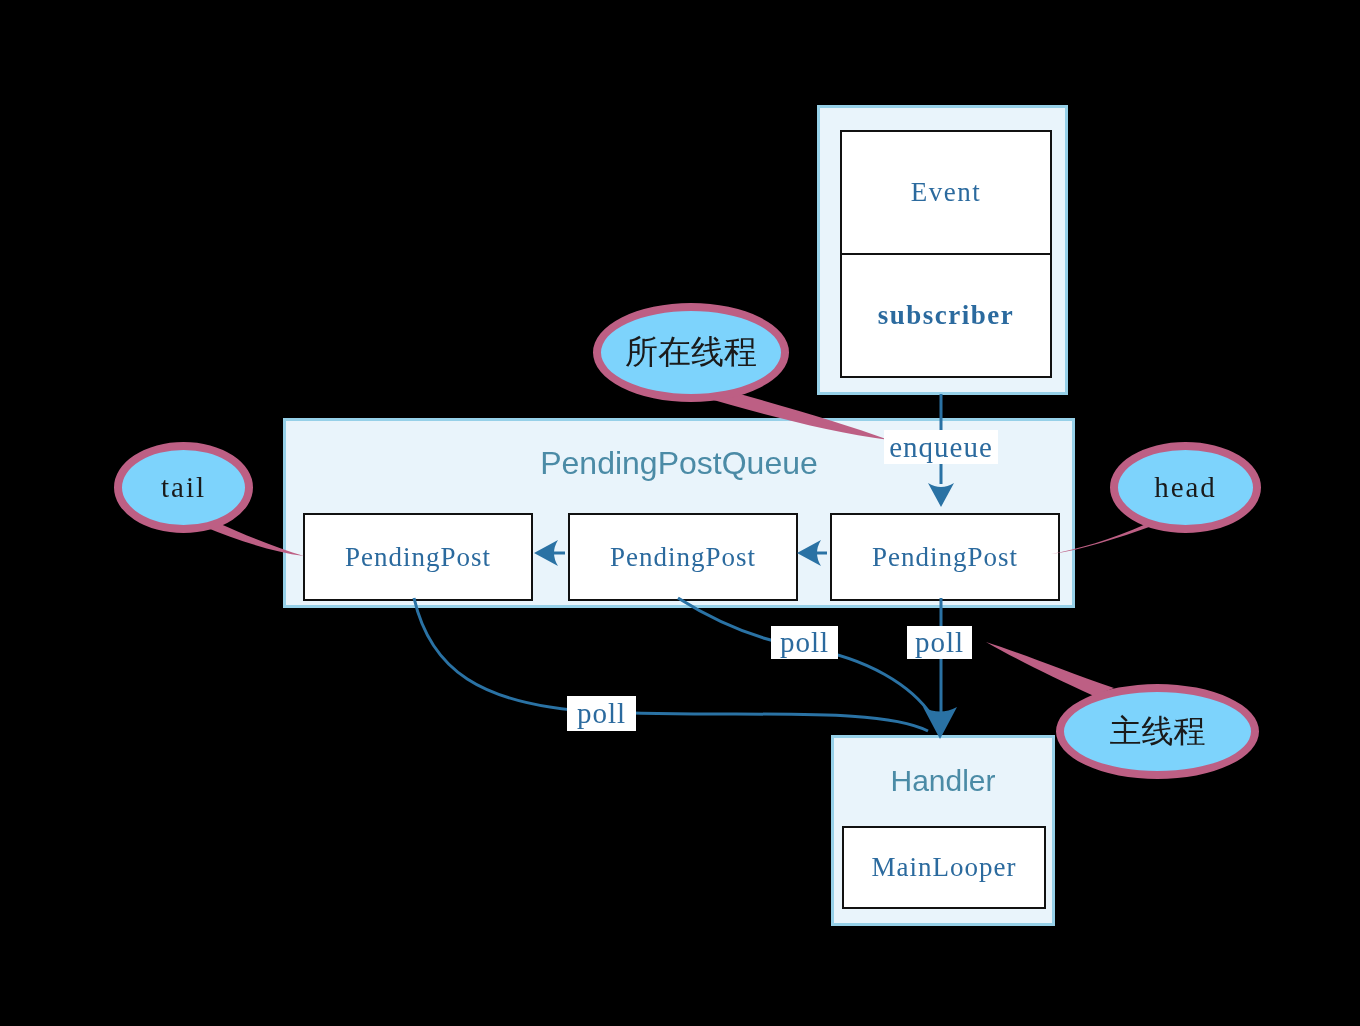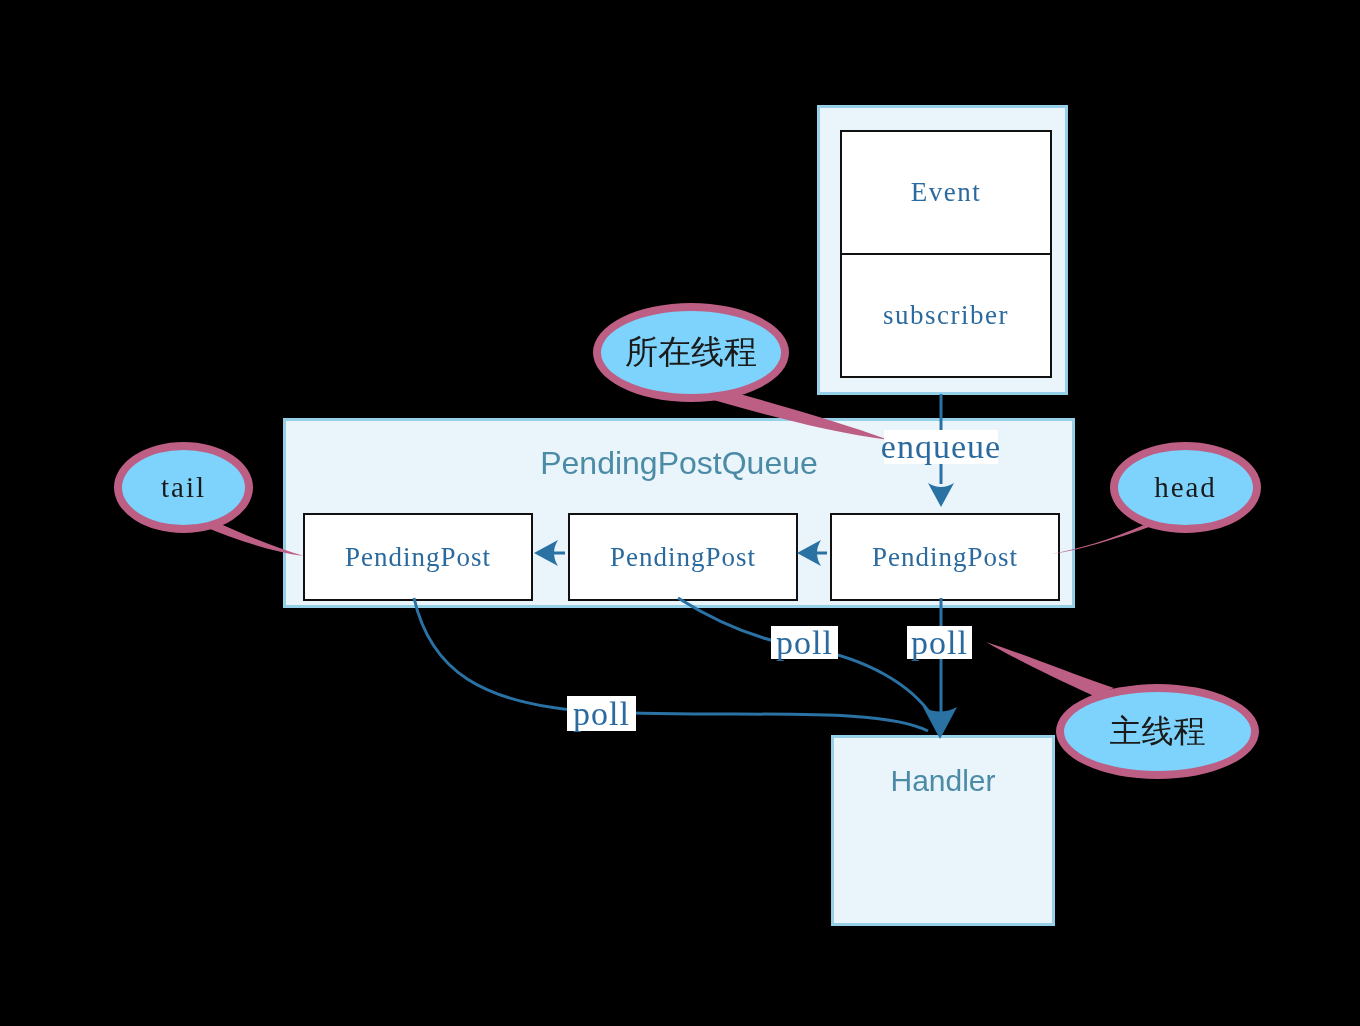--- a/index.html
+++ b/index.html
@@ -37,29 +37,29 @@
   }
   .estack{
     position:absolute;left:20px;top:22px;width:212px;height:248px;
     box-sizing:border-box;background:#fff;border:2px solid var(--node-border,#111);
     display:flex;flex-direction:column;
   }
   .ecell{
     flex:1;display:flex;align-items:center;justify-content:center;
     font-size:27px;letter-spacing:1.5px;color:var(--label-text,#2b6a9e);
   }
-  .ecell + .ecell{border-top:2px solid var(--node-border,#111);}
+  .ecell + .ecell{border-top:2px solid var(--node-border,#111);font-weight:bold;}
   .wires{position:absolute;left:0;top:0;pointer-events:none;}
   .wire{stroke:var(--arrow,#2a72a4);stroke-width:3;fill:none;}
   .ahead{fill:var(--arrow,#2a72a4);stroke:none;}
   .horn{fill:var(--bubble-border,#bd5f84);stroke:none;}
   .wire-label{
     position:absolute;background:#fff;
     display:flex;align-items:center;justify-content:center;
-    font-size:34px;color:var(--label-text,#2b6a9e);letter-spacing:1px;
+    font-size:29px;color:var(--label-text,#2b6a9e);letter-spacing:1px;
   }
   .bubble{
     position:absolute;box-sizing:border-box;background:#7dd3fc;
     border:8px solid var(--bubble-border,#bd5f84);border-radius:50%;
     display:flex;align-items:center;justify-content:center;
     color:var(--bubble-text,#1a1a1a);
   }
 </style>
 </head>
 <body>
@@ -75,20 +75,21 @@
 
   <div class="container" style="left:283px;top:418px;width:792px;height:190px;">
     <div class="ctitle" style="top:24px;font-size:32px;">PendingPostQueue</div>
     <div class="node" style="left:17px;top:92px;width:230px;height:88px;">PendingPost</div>
     <div class="node" style="left:282px;top:92px;width:230px;height:88px;">PendingPost</div>
     <div class="node" style="left:544px;top:92px;width:230px;height:88px;">PendingPost</div>
   </div>
 
   <div class="container" style="left:831px;top:735px;width:224px;height:191px;padding-left:40px;">
     <div class="ctitle" style="top:26px;font-size:30px;">Handler</div>
+    <div class="node" style="left:8px;top:88px;width:204px;height:83px;">MainLooper</div>
   </div>
 
   <svg class="wires" width="1360" height="1026" viewBox="0 0 1360 1026">
 
     <path class="wire" d="M941 394 L941 484"></path>
     <path class="ahead" d="M941 507 L928 483 Q941 491 954 483 Z"></path>
 
     <path class="wire" d="M827 553 L804 553"></path>
     <path class="ahead" d="M797 553 L821 540 Q813 553 821 566 Z"></path>
     <path class="wire" d="M565 553 L541 553"></path>

